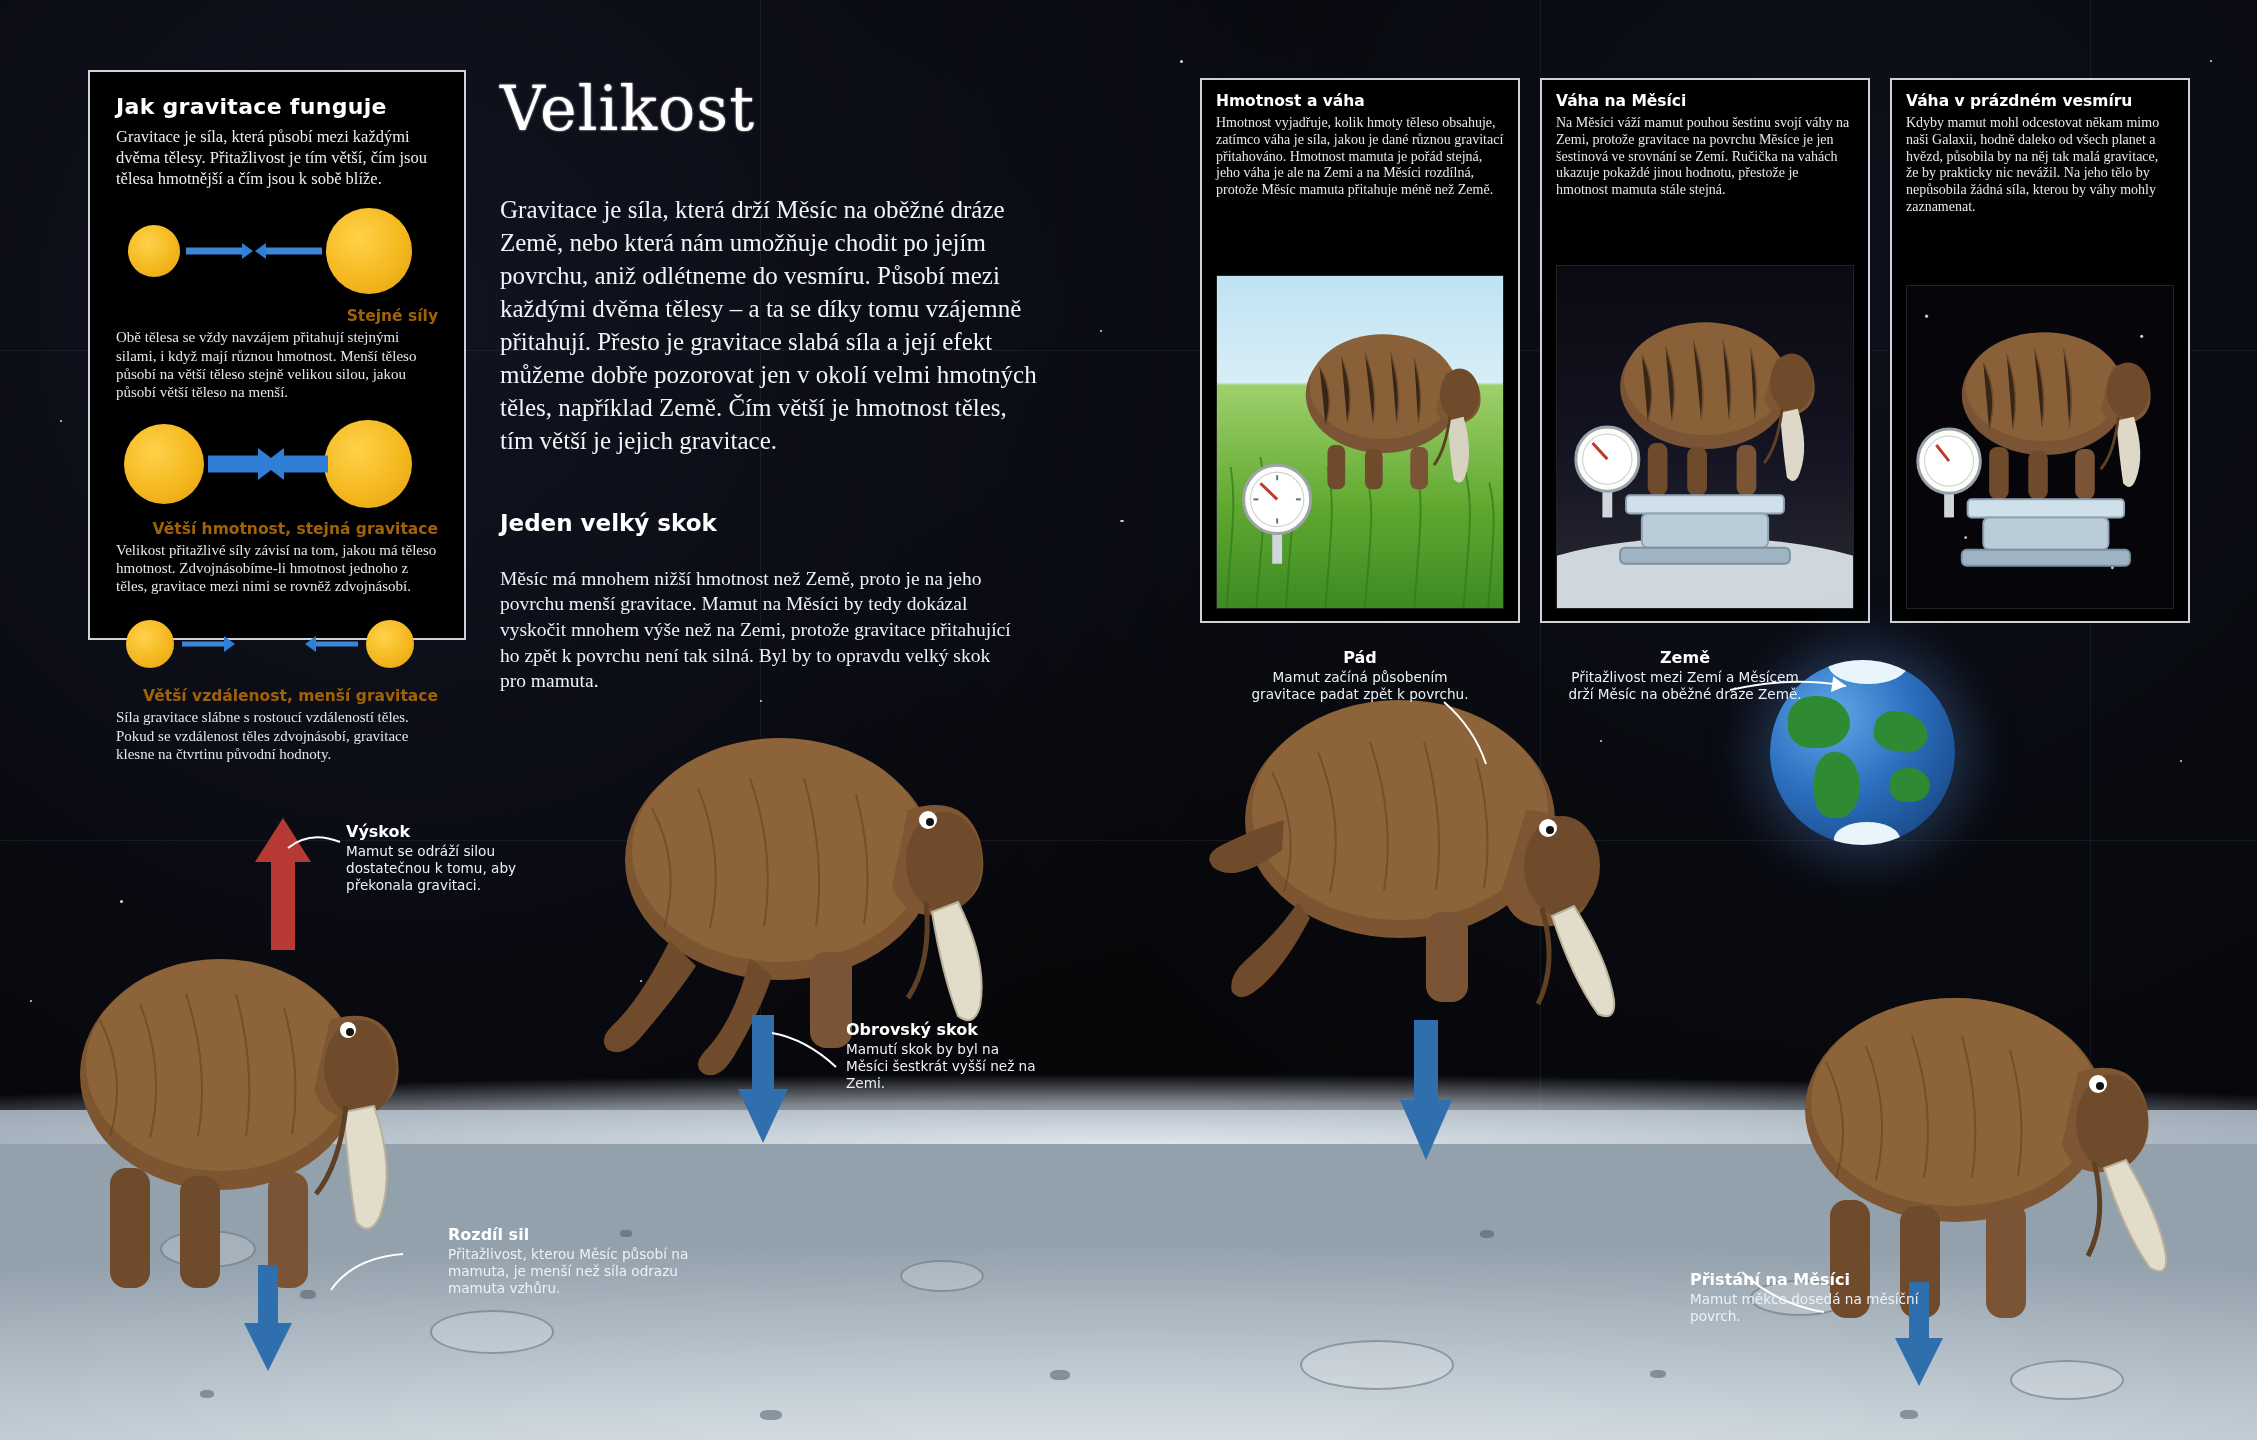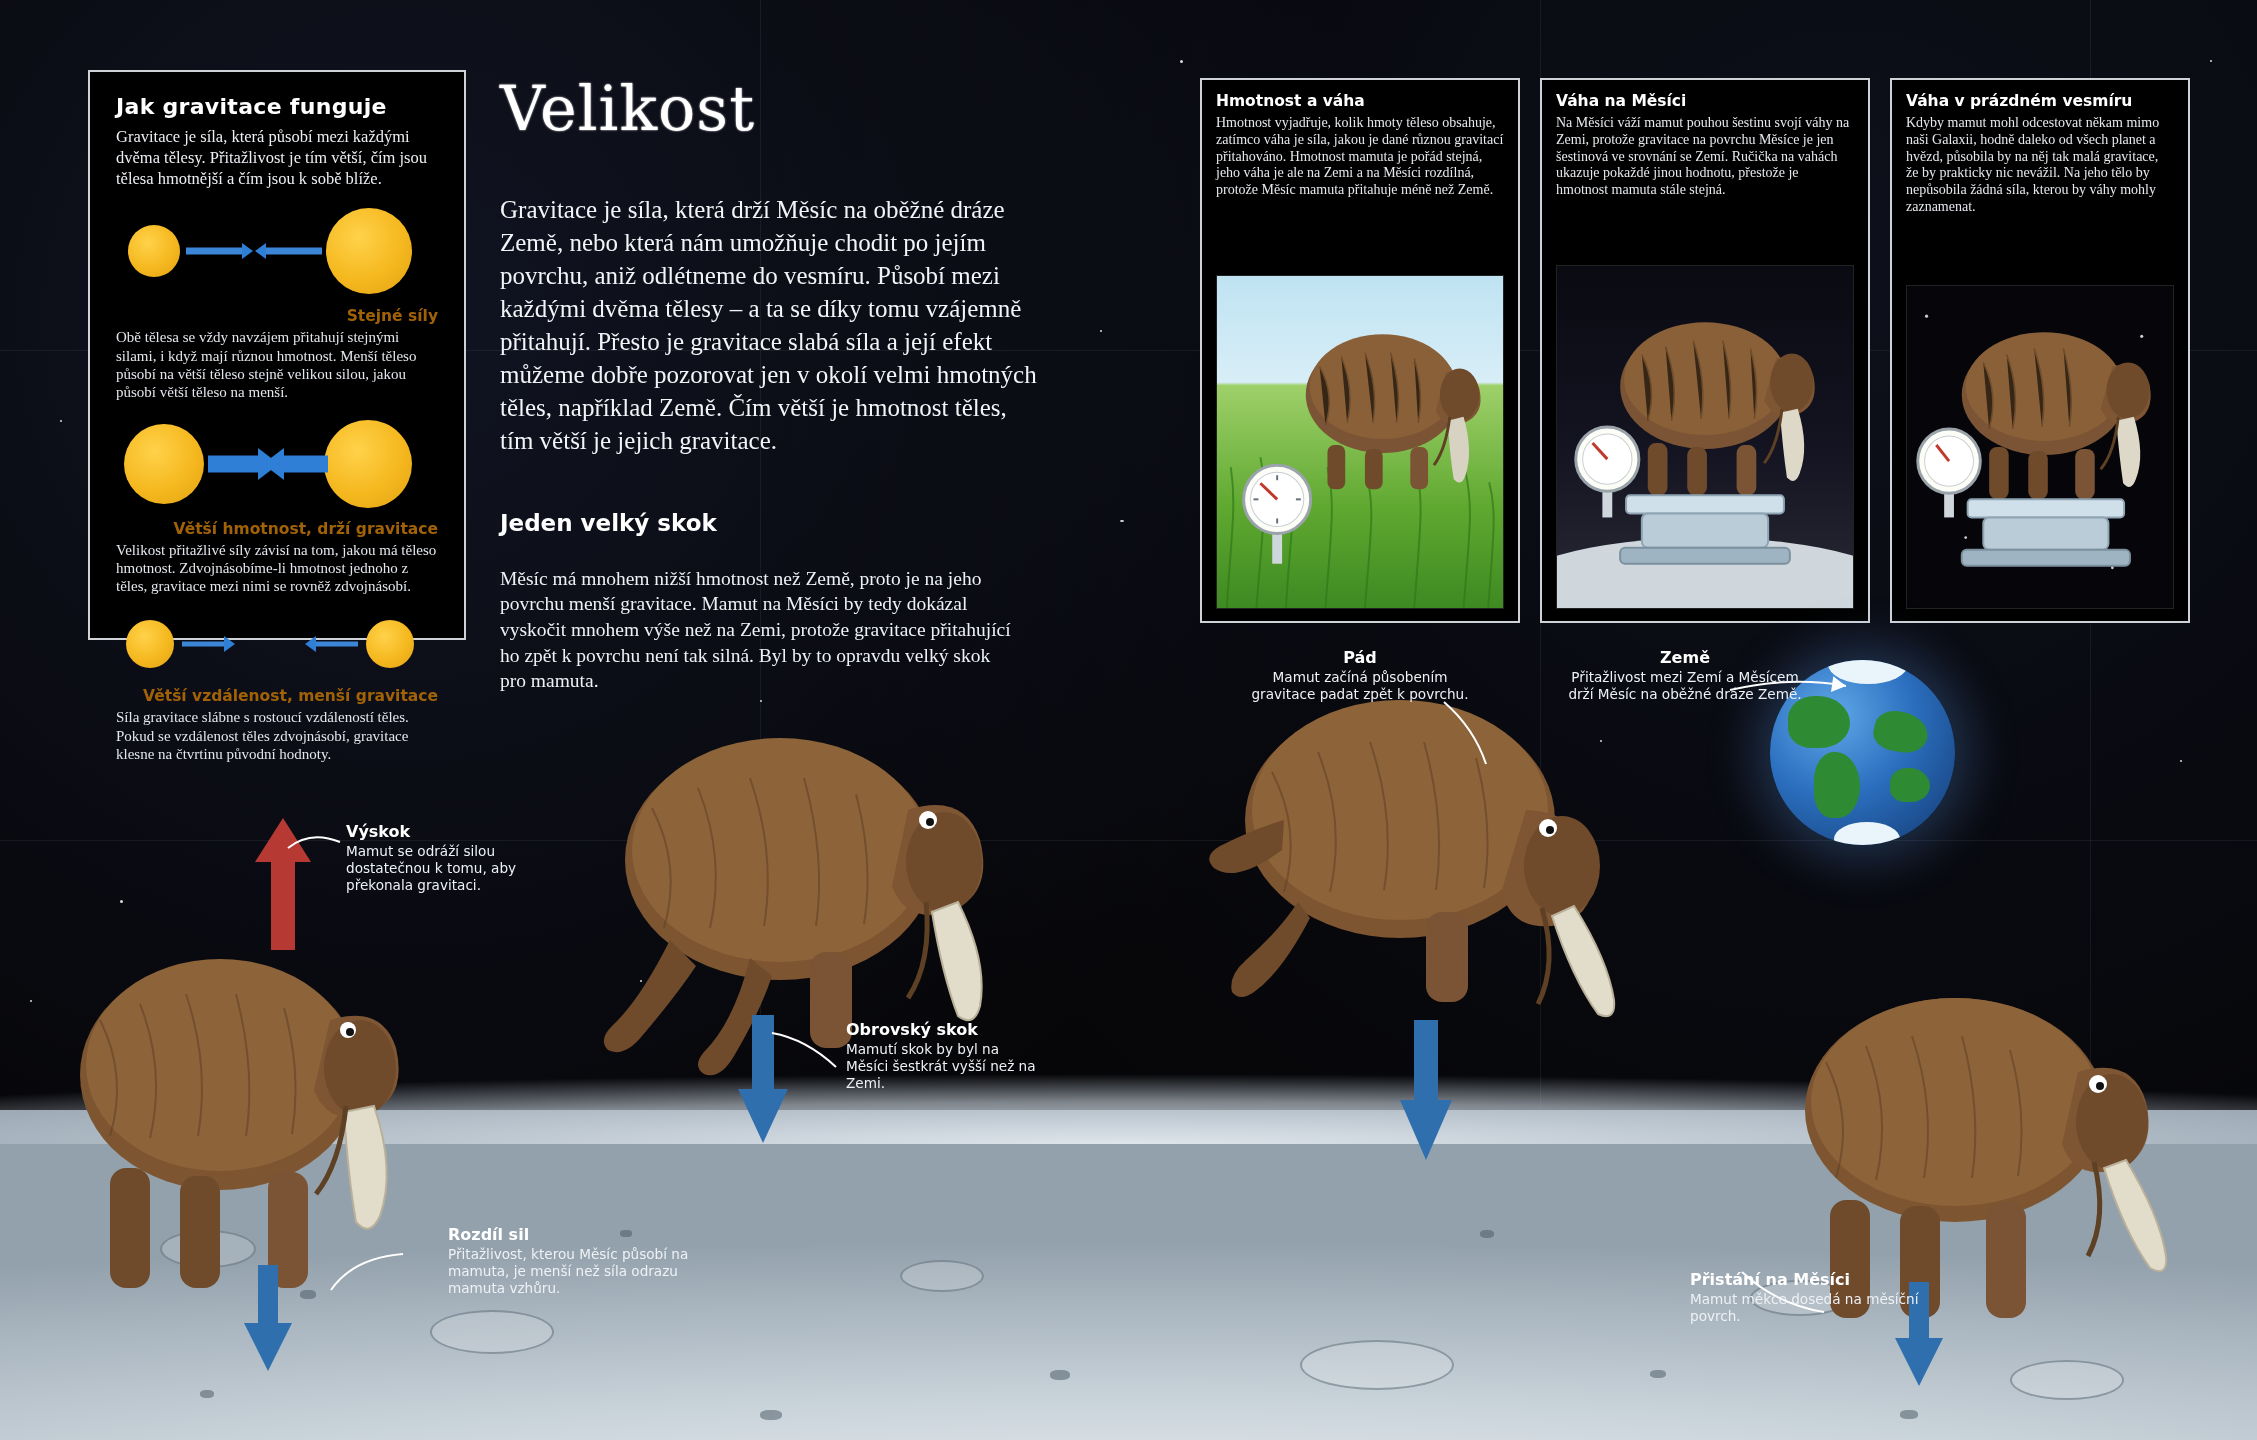--- a/index.html
+++ b/index.html
@@ -335,21 +335,21 @@
     <p class="sub-p">Obě tělesa se vždy navzájem přitahují stejnými silami, i když mají různou hmotnost. Menší těleso působí na větší těleso stejně velikou silou, jakou působí větší těleso na menší.</p>
 
     <div class="diagram">
       <div class="ball" style="left:8px;width:80px;height:80px;"></div>
       <div class="ball" style="left:208px;width:88px;height:88px;"></div>
       <div class="arrow-h thick" style="left:92px;width:52px;"></div>
       <div class="arrow-head ah-right big" style="left:142px;"></div>
       <div class="arrow-h thick" style="left:162px;width:50px;"></div>
       <div class="arrow-head ah-left big" style="left:147px;"></div>
     </div>
-    <div class="sub-h">Větší hmotnost, drží gravitace</div>
+    <div class="sub-h">Větší hmotnost, stejná gravitace</div>
     <p class="sub-p">Velikost přitažlivé síly závisí na tom, jakou má těleso hmotnost. Zdvojnásobíme-li hmotnost jednoho z těles, gravitace mezi nimi se rovněž zdvojnásobí.</p>
 
     <div class="diagram" style="height:70px;">
       <div class="ball" style="left:10px;width:48px;height:48px;"></div>
       <div class="ball" style="left:250px;width:48px;height:48px;"></div>
       <div class="arrow-h thin" style="left:66px;width:44px;height:5px;"></div>
       <div class="arrow-head ah-right small" style="left:108px;"></div>
       <div class="arrow-h thin" style="left:198px;width:44px;height:5px;"></div>
       <div class="arrow-head ah-left small" style="left:189px;"></div>
     </div>

